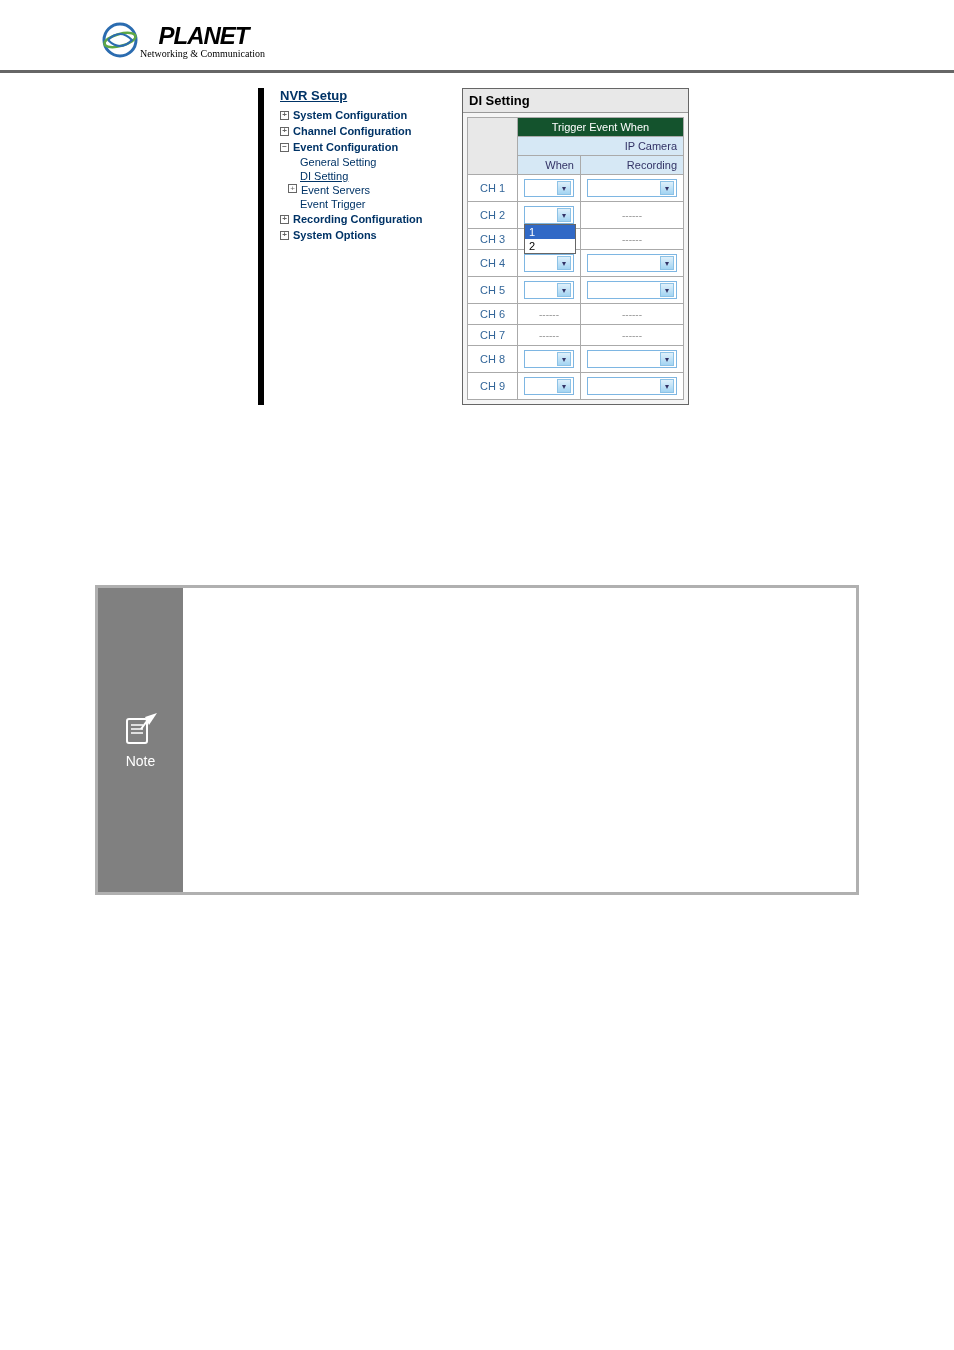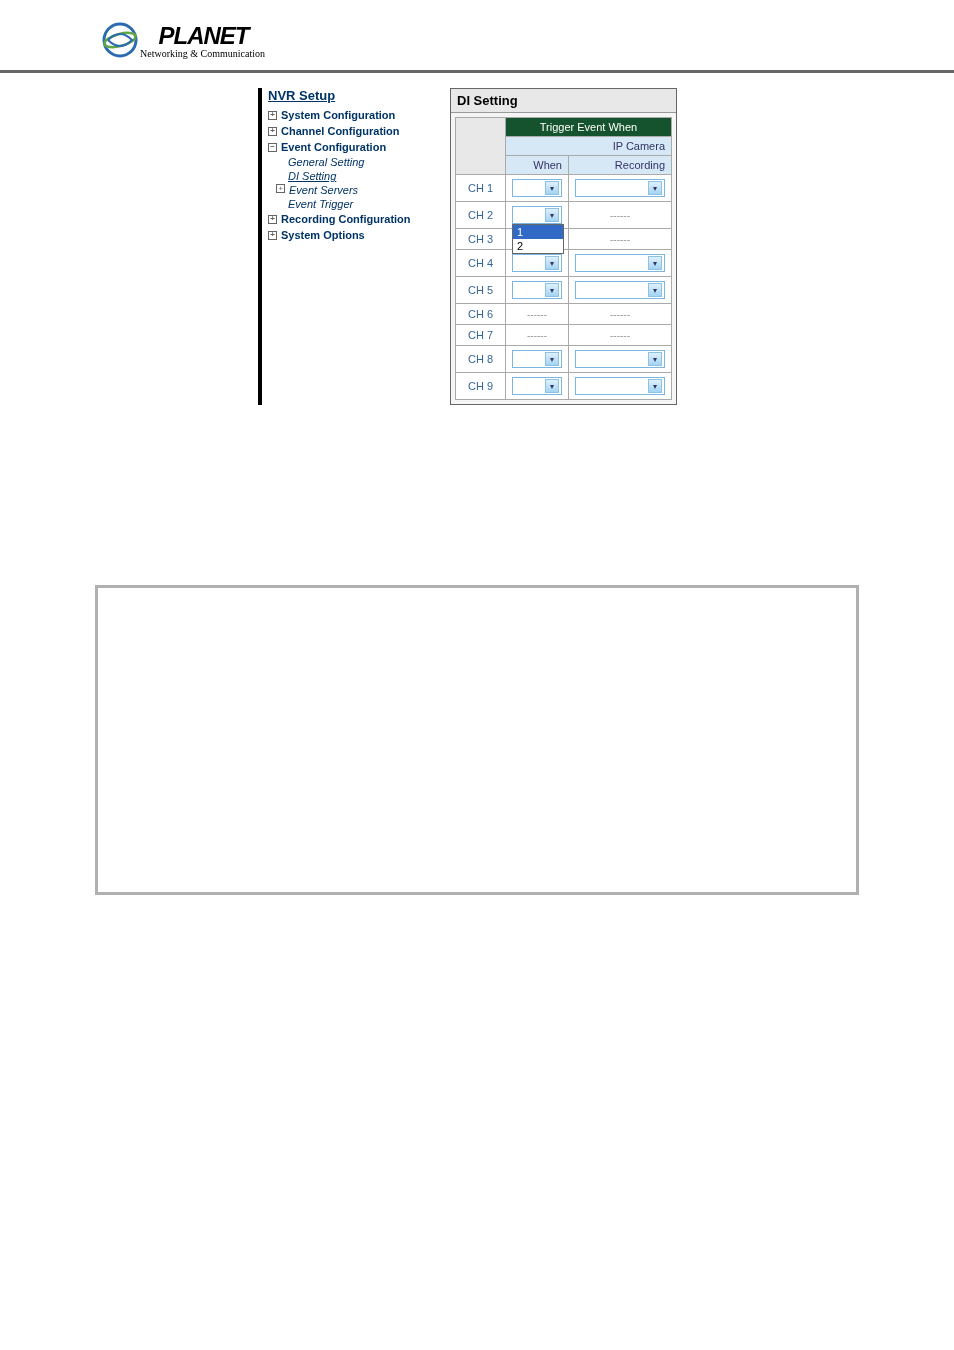--- a/index.html
+++ b/index.html
@@ -4,28 +4,28 @@
   <style>
     * { margin: 0; padding: 0; box-sizing: border-box; }
     body { font-family: Arial, sans-serif; background: #fff; width: 954px; }
     
     .header { padding: 20px 0 10px 100px; border-bottom: 3px solid #666; margin-bottom: 15px; }
     .logo { display: flex; align-items: center; }
     .logo-icon { width: 40px; height: 40px; }
     .logo-text { font-size: 24px; font-weight: 900; letter-spacing: -1px; color: #000; font-style: italic; margin-left: 2px; text-align: center; }
     .logo-sub { font-size: 10px; color: #000; margin-top: -2px; font-family: Liberation Serif, serif; }
     
-    .main-area { display: flex; margin-left: 258px; border-left: 4px solid #000000; padding-left: 6px; }
+    .main-area { display: flex; margin-left: 258px; border-left: 6px solid #000000; padding-left: 16px; }
     
     .nav { width: 182px; font-size: 11px; color: #003366; padding-right: 8px; }
     .nav-title { font-weight: bold; text-decoration: underline; font-size: 13px; color: #003366; margin-bottom: 4px; }
     .nav-item { padding: 2px 0; display: flex; align-items: center; }
     .nav-item.bold { font-weight: bold; }
     .nav-icon { width: 9px; height: 9px; border: 1px solid #666; display: inline-flex; align-items: center; justify-content: center; font-size: 8px; margin-right: 4px; color: #666; line-height: 1; }
-    .nav-sub { padding-left: 20px; padding-top: 1px; padding-bottom: 1px; font-style: italic; }
+    .nav-sub { padding-left: 20px; padding-top: 1px; padding-bottom: 1px; }
     .nav-sub.active { text-decoration: underline; }
     
     .content { border: 1px solid #666; background: #f5f5f5; }
     .content-title { font-weight: bold; font-size: 13px; padding: 4px 6px; color: #000; background: #e8e8e8; border-bottom: 1px solid #999; }
     
     .di-table { border-collapse: collapse; margin: 4px; }
     .di-table th, .di-table td { border: 1px solid #aaa; font-size: 11px; text-align: center; }
     .di-table th { background: #14532d; color: #fff; padding: 3px 6px; font-weight: normal; }
     .di-table th.sub { background: #D6E8F5; color: #336; text-align: right; }
     .di-table td { padding: 4px 6px; background: #fff; color: #336699; }
@@ -185,14 +185,25 @@
             <td><div class="sel sel-cond">
                 <div class="sel-arrow">▾</div>
               </div></td>
           </tr>
         </tbody>
     </table>
   </div>
 </div>
 
 <div class="note-box">
+  <div class="note-left">
+    <svg class="note-icon" viewBox="0 0 40 36">
+      <rect x="6" y="8" width="20" height="24" rx="2" fill="none" stroke="#fff" stroke-width="2"></rect>
+      <line x1="10" y1="14" x2="22" y2="14" stroke="#fff" stroke-width="1.5"></line>
+      <line x1="10" y1="18" x2="22" y2="18" stroke="#fff" stroke-width="1.5"></line>
+      <line x1="10" y1="22" x2="22" y2="22" stroke="#fff" stroke-width="1.5"></line>
+      <path d="M 24 6 L 36 2 L 28 14 Z" fill="#fff"></path>
+      <line x1="26" y1="10" x2="20" y2="18" stroke="#fff" stroke-width="2"></line>
+    </svg>
+    <div class="note-label">Note</div>
+  </div>
   <div class="note-right"></div>
 </div>
 
 </body></html>

